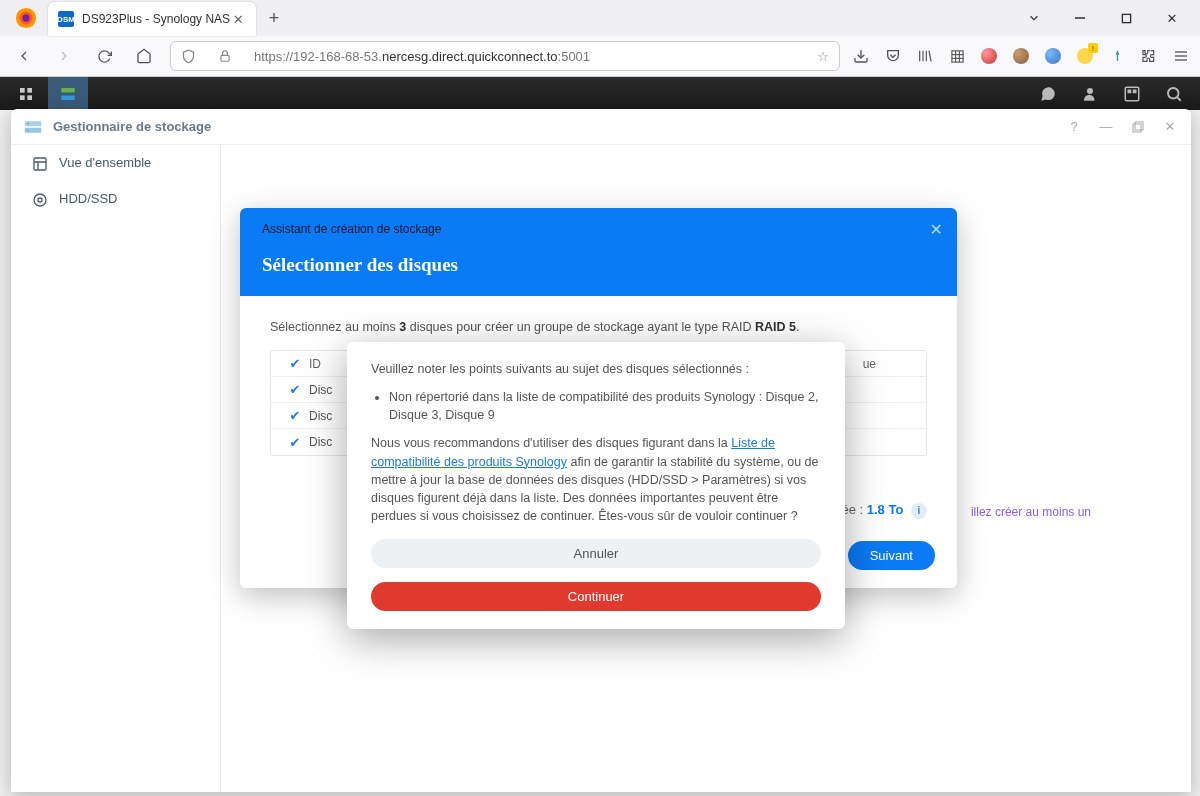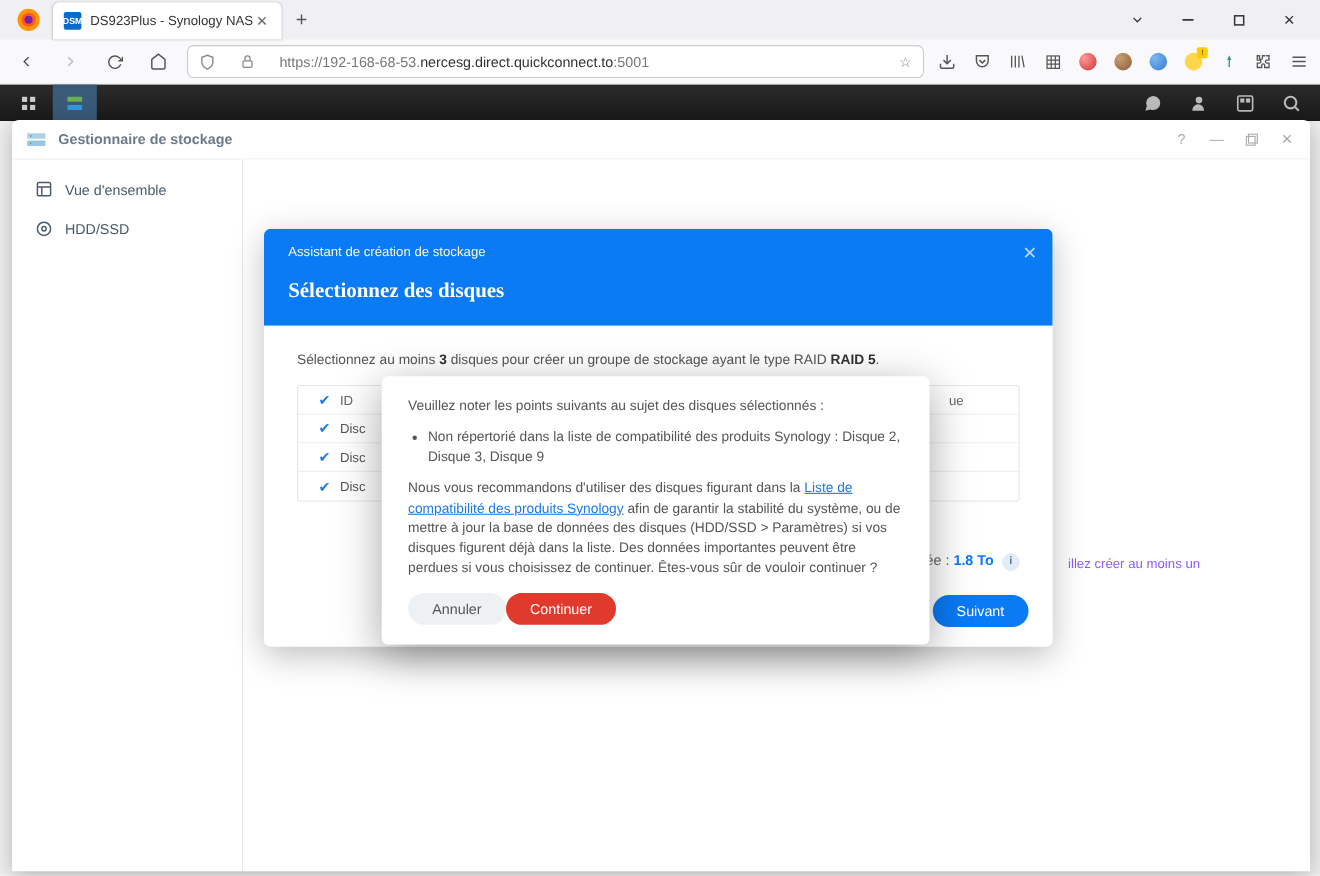--- a/index.html
+++ b/index.html
@@ -39,31 +39,31 @@
   
   .sm-window { position: absolute; left: 11px; top: 109px; right: 9px; bottom: 4px; background: #fff; border-radius: 6px 6px 0 0; box-shadow: 0 4px 20px rgba(0,0,0,.25); overflow: hidden; display: flex; flex-direction: column; }
   .sm-titlebar { height: 36px; display: flex; align-items: center; padding: 0 12px; border-bottom: 1px solid #eee; }
   .sm-title-icon { width: 20px; height: 20px; margin-right: 10px; }
   .sm-title { font-weight: 600; color: #6a7a8a; font-size: 13px; }
   .sm-title-actions { margin-left: auto; display: flex; gap: 14px; color: #aaa; }
   .sm-title-btn { width: 18px; height: 18px; display: flex; align-items: center; justify-content: center; cursor: pointer; }
   
   .sm-body { flex: 1; display: flex; }
   .sm-sidebar { width: 210px; border-right: 1px solid #e8e8e8; padding: 10px 10px; }
-  .sm-side-item { display: flex; align-items: center; height: 34px; padding: 0 10px; border-radius: 6px; color: #4a5a6a; font-size: 13px; gap: 10px; cursor: pointer; margin-bottom: 2px; }
+  .sm-side-item { display: flex; height: 34px; padding: 0 10px; border-radius: 6px; color: #4a5a6a; font-size: 13px; gap: 10px; cursor: pointer; margin-bottom: 2px; }
   .sm-side-item.active { background: #e8f0fb; color: #2a6bd8; }
   .sm-side-icon { width: 18px; height: 18px; display: flex; align-items: center; justify-content: center; }
   
   .sm-main { flex: 1; position: relative; background: #fff; }
   .sm-hint { position: absolute; right: 100px; top: 360px; color: #8b5cf6; font-size: 12px; }
 
   
   .wizard { position: absolute; left: 240px; top: 208px; width: 717px; background: #fff; border-radius: 6px; box-shadow: 0 8px 30px rgba(0,0,0,.25); overflow: hidden; }
   .wizard-header { background: #0a7af5; color: #fff; padding: 14px 22px 20px; position: relative; }
-  .wizard-sub { font-size: 12px; color: #fef9c3; margin-bottom: 18px; }
+  .wizard-sub { font-size: 12px; color: #0f172a; margin-bottom: 18px; }
   .wizard-title { font-size: 19px; font-weight: 600; font-family: Georgia, serif; }
   .wizard-close { position: absolute; right: 14px; top: 12px; color: #b8d9ff; cursor: pointer; font-size: 16px; }
   .wizard-body { padding: 24px 30px 18px; }
   .wizard-intro { font-size: 12.5px; color: #555; margin-bottom: 16px; }
   .wizard-intro .bold { font-weight: 700; color: #333; }
   
   .disk-table { border: 1px solid #e5e5e5; border-radius: 3px; }
   .dt-row { display: flex; align-items: center; height: 26px; border-bottom: 1px solid #eee; padding: 0 10px; font-size: 12px; color: #555; }
   .dt-row:last-child { border-bottom: none; }
   .dt-row .chk { width: 28px; display: flex; justify-content: center; }
@@ -78,21 +78,21 @@
   .btn { border: none; padding: 7px 22px; border-radius: 16px; font-size: 13px; cursor: pointer; }
   .btn-secondary { background: #eef1f4; color: #555; }
   .btn-primary { background: #0a7af5; color: #fff; }
   .btn-danger { background: #e03a2d; color: #fff; }
 
   
   .popover { position: absolute; left: 347px; top: 342px; width: 498px; background: #fff; border-radius: 6px; box-shadow: 0 10px 40px rgba(0,0,0,.35); padding: 18px 24px 18px; z-index: 100; font-size: 12.5px; color: #555; line-height: 1.45; }
   .popover p { margin-bottom: 10px; }
   .popover ul { list-style: disc; padding-left: 18px; margin-bottom: 10px; }
   .popover a { color: #1e7ae3; text-decoration: underline; }
-  .popover-footer { display: flex; justify-content: flex-start; gap: 0; margin-top: 14px; }
+  .popover-footer { display: flex; justify-content: space-between; gap: 14px; margin-top: 14px; flex-direction: column; }
 
   svg { display: block; }
 </style>
 </head>
 <body>
 
 <div class="browser-chrome">
   <div class="tab-bar">
     <div class="ff-logo">
       <svg width="22" height="22" viewBox="0 0 24 24">
@@ -323,21 +323,21 @@
     </div>
     <div class="sm-main">
       <div class="sm-hint">illez créer au moins un</div>
     </div>
   </div>
 </div>
 
 <div class="wizard">
   <div class="wizard-header">
     <div class="wizard-sub">Assistant de création de stockage</div>
-    <div class="wizard-title">Sélectionnez des disques</div>
+    <div class="wizard-title">Sélectionner des disques</div>
     <div class="wizard-close">✕</div>
   </div>
   <div class="wizard-body">
     <p class="wizard-intro">
       <span>Sélectionnez au moins </span><span class="bold">3</span><span> disques pour créer un groupe de stockage ayant le type RAID </span><span class="bold">RAID 5</span><span>.</span>
     </p>
     <div class="disk-table">
       <div class="dt-row dt-hdr">
         <span class="chk">
             <span class="chk-ico">✔</span>

